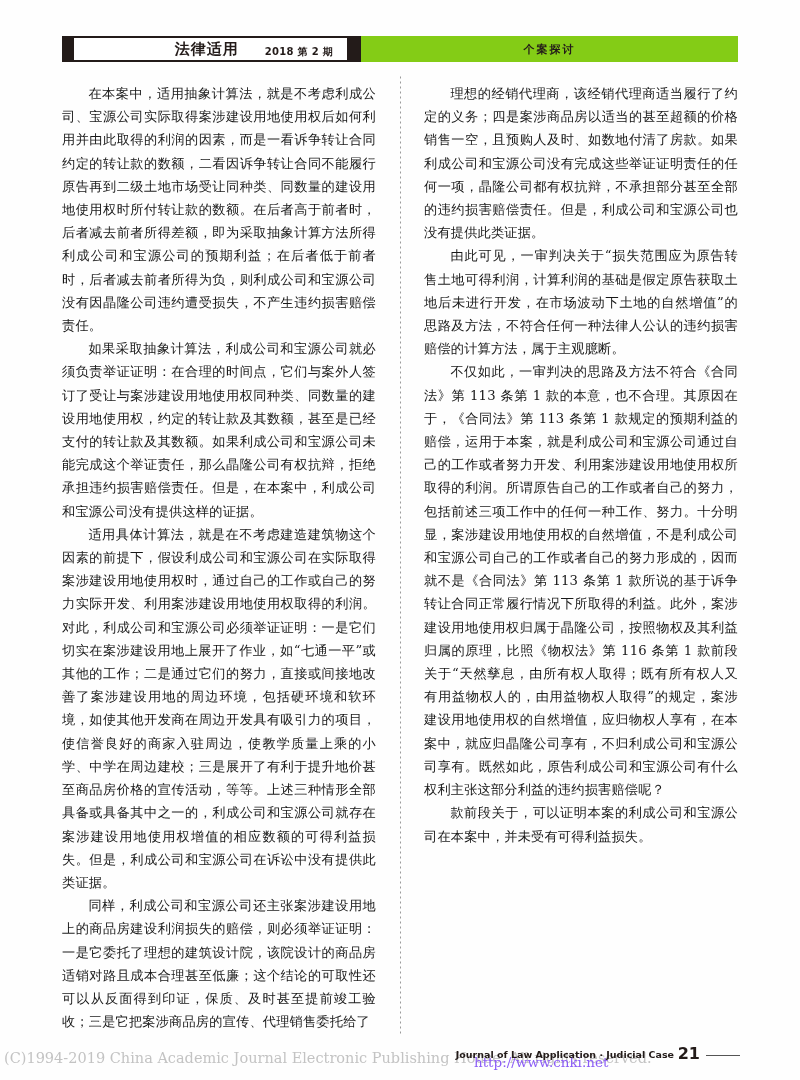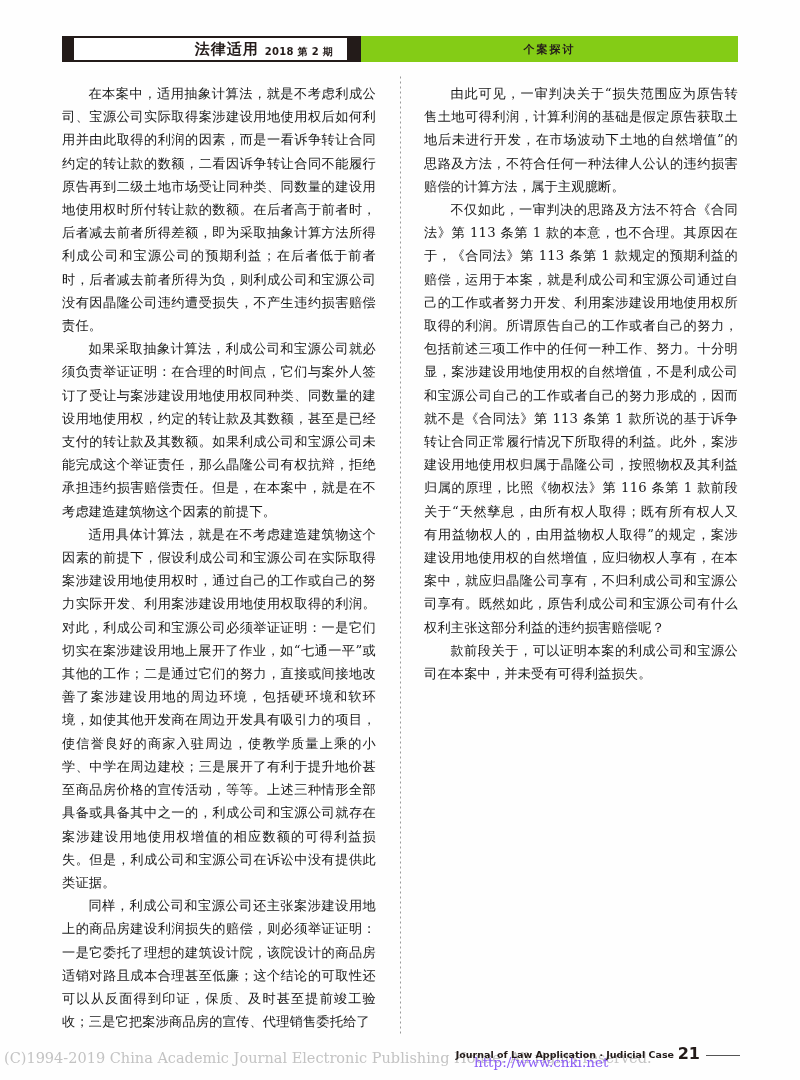--- a/index.html
+++ b/index.html
@@ -73,20 +73,21 @@
     right: 0px;
     background: #ffffff;
     z-index: 0;
   }
   .runhead-left .rh-text {
     position: relative;
     z-index: 1;
     color: #231b19;
     display: flex;
     align-items: baseline;
+    gap: 20px;
   }
   .runhead-right {
     flex: 1;
     background: #84cc16;
     color: #231b19;
     display: flex;
     align-items: center;
     justify-content: center;
     font-family: "DejaVu Sans", "Liberation Sans", sans-serif;
     font-size: 11px;
@@ -202,28 +203,29 @@
         <span class="issue">2018 第 2 期</span>
       </span>
     </div>
     <div class="runhead-cap"></div>
     <div class="runhead-right">个案探讨</div>
   </div>
 
   <div class="cols">
     <div class="col" id="col-left">
         <p>在本案中，适用抽象计算法，就是不考虑利成公司、宝源公司实际取得案涉建设用地使用权后如何利用并由此取得的利润的因素，而是一看诉争转让合同约定的转让款的数额，二看因诉争转让合同不能履行原告再到二级土地市场受让同种类、同数量的建设用地使用权时所付转让款的数额。在后者高于前者时，后者减去前者所得差额，即为采取抽象计算方法所得利成公司和宝源公司的预期利益；在后者低于前者时，后者减去前者所得为负，则利成公司和宝源公司没有因晶隆公司违约遭受损失，不产生违约损害赔偿责任。</p>
-        <p>如果采取抽象计算法，利成公司和宝源公司就必须负责举证证明：在合理的时间点，它们与案外人签订了受让与案涉建设用地使用权同种类、同数量的建设用地使用权，约定的转让款及其数额，甚至是已经支付的转让款及其数额。如果利成公司和宝源公司未能完成这个举证责任，那么晶隆公司有权抗辩，拒绝承担违约损害赔偿责任。但是，在本案中，就是在不考虑建造建筑物这个因素的前提下。</p>
+        <p>如果采取抽象计算法，利成公司和宝源公司就必须负责举证证明：在合理的时间点，它们与案外人签订了受让与案涉建设用地使用权同种类、同数量的建设用地使用权，约定的转让款及其数额，甚至是已经支付的转让款及其数额。如果利成公司和宝源公司未能完成这个举证责任，那么晶隆公司有权抗辩，拒绝承担违约损害赔偿责任。但是，在本案中，利成公司和宝源公司没有提供这样的证据。</p>
         <p>适用具体计算法，就是在不考虑建造建筑物这个因素的前提下，假设利成公司和宝源公司在实际取得案涉建设用地使用权时，通过自己的工作或自己的努力实际开发、利用案涉建设用地使用权取得的利润。对此，利成公司和宝源公司必须举证证明：一是它们切实在案涉建设用地上展开了作业，如“七通一平”或其他的工作；二是通过它们的努力，直接或间接地改善了案涉建设用地的周边环境，包括硬环境和软环境，如使其他开发商在周边开发具有吸引力的项目，使信誉良好的商家入驻周边，使教学质量上乘的小学、中学在周边建校；三是展开了有利于提升地价甚至商品房价格的宣传活动，等等。上述三种情形全部具备或具备其中之一的，利成公司和宝源公司就存在案涉建设用地使用权增值的相应数额的可得利益损失。但是，利成公司和宝源公司在诉讼中没有提供此类证据。</p>
         <p>同样，利成公司和宝源公司还主张案涉建设用地上的商品房建设利润损失的赔偿，则必须举证证明：一是它委托了理想的建筑设计院，该院设计的商品房适销对路且成本合理甚至低廉；这个结论的可取性还可以从反面得到印证，保质、及时甚至提前竣工验收；三是它把案涉商品房的宣传、代理销售委托给了</p>
       </div>
     <div class="gutter">
       <div class="divider"></div>
     </div>
     <div class="col" id="col-right">
+        <p>理想的经销代理商，该经销代理商适当履行了约定的义务；四是案涉商品房以适当的甚至超额的价格销售一空，且预购人及时、如数地付清了房款。如果利成公司和宝源公司没有完成这些举证证明责任的任何一项，晶隆公司都有权抗辩，不承担部分甚至全部的违约损害赔偿责任。但是，利成公司和宝源公司也没有提供此类证据。</p>
         <p>由此可见，一审判决关于“损失范围应为原告转售土地可得利润，计算利润的基础是假定原告获取土地后未进行开发，在市场波动下土地的自然增值”的思路及方法，不符合任何一种法律人公认的违约损害赔偿的计算方法，属于主观臆断。</p>
         <p>不仅如此，一审判决的思路及方法不符合《合同法》第 113 条第 1 款的本意，也不合理。其原因在于，《合同法》第 113 条第 1 款规定的预期利益的赔偿，运用于本案，就是利成公司和宝源公司通过自己的工作或者努力开发、利用案涉建设用地使用权所取得的利润。所谓原告自己的工作或者自己的努力，包括前述三项工作中的任何一种工作、努力。十分明显，案涉建设用地使用权的自然增值，不是利成公司和宝源公司自己的工作或者自己的努力形成的，因而就不是《合同法》第 113 条第 1 款所说的基于诉争转让合同正常履行情况下所取得的利益。此外，案涉建设用地使用权归属于晶隆公司，按照物权及其利益归属的原理，比照《物权法》第 116 条第 1 款前段关于“天然孳息，由所有权人取得；既有所有权人又有用益物权人的，由用益物权人取得”的规定，案涉建设用地使用权的自然增值，应归物权人享有，在本案中，就应归晶隆公司享有，不归利成公司和宝源公司享有。既然如此，原告利成公司和宝源公司有什么权利主张这部分利益的违约损害赔偿呢？</p>
         <p>款前段关于，可以证明本案的利成公司和宝源公司在本案中，并未受有可得利益损失。</p>
       </div>
   </div>
 
   <div class="footer">
     <div class="cnki-copy">(C)1994-2019 China Academic Journal Electronic Publishing House. All rights reserved.</div>
     <div class="cnki-url">http://www.cnki.net</div>
     <div class="foot-journal">Journal of Law Application · Judicial Case</div>

